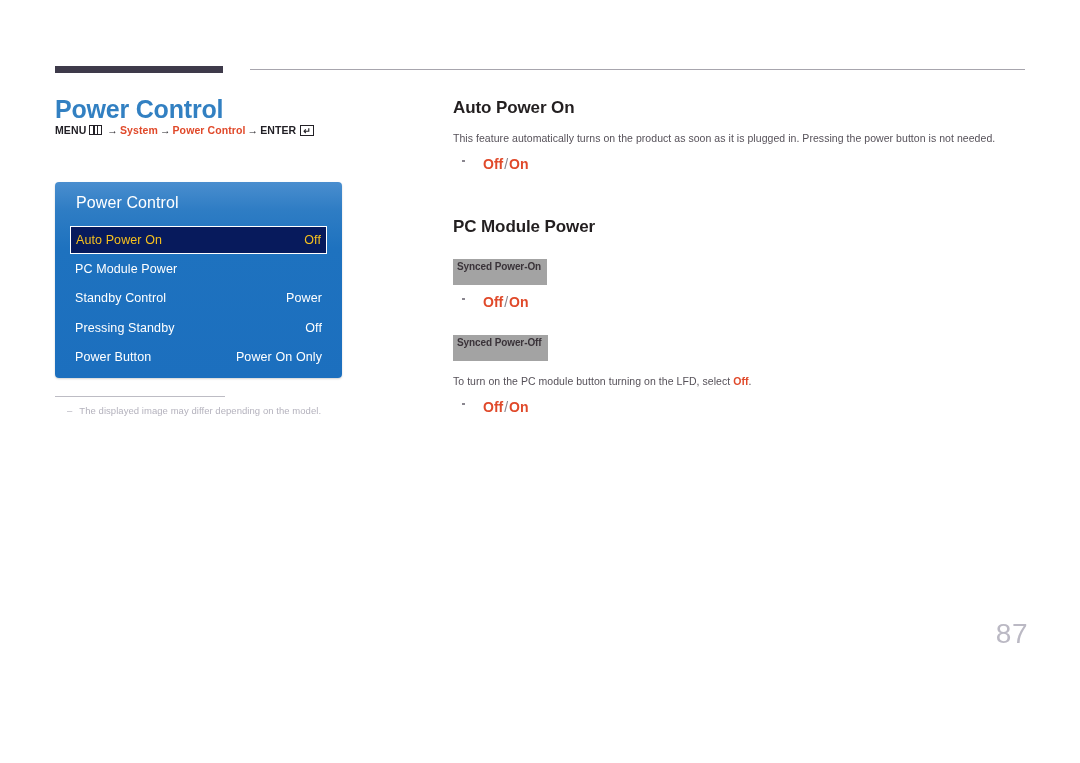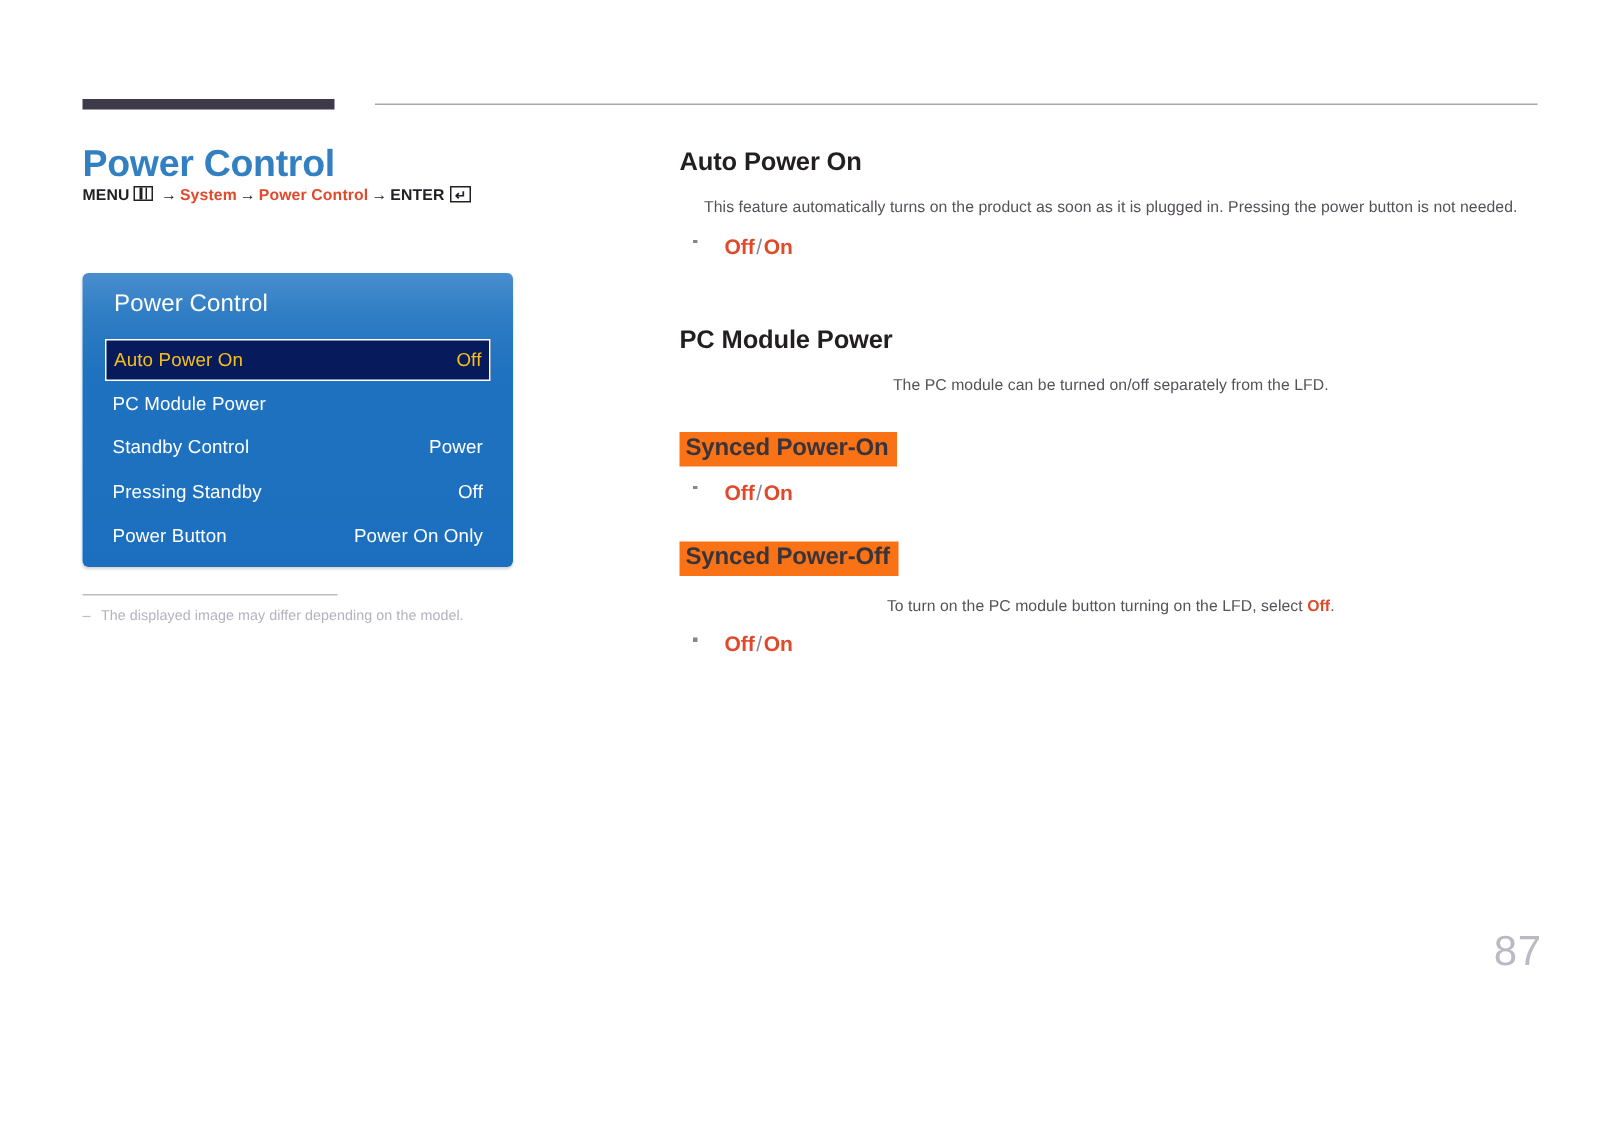--- a/index.html
+++ b/index.html
@@ -139,21 +139,21 @@
 
   
   .fn-rule {
     position: absolute;
     left: 55px; top: 396px;
     width: 170px; height: 1px;
     background: #bdbcc4;
   }
   .footnote {
     position: absolute;
-    left: 55px; top: 405px;
+    left: 67px; top: 405px;
     width: 380px;
     font-size: 9.5px;
     color: #b4b2bd;
     white-space: nowrap;
     letter-spacing: 0.05px;
   }
   .footnote .dash { margin-right: 7px; }
 
   
   .right-col {
@@ -168,21 +168,20 @@
     margin: 0;
     letter-spacing: -0.1px;
   }
   .sec-head.second { margin-top: 42px; }
   .body-text {
     font-size: 10.5px;
     color: #565159;
     line-height: 1.5;
     margin: 13px 0 0 0;
     letter-spacing: 0.05px;
-    text-align: center;
   }
   .body-text .hl { color: #e0492a; font-weight: bold; }
   .bullets {
     list-style: none;
     margin: 7px 0 0 0;
     padding: 0;
   }
   .bullets li {
     position: relative;
     padding-left: 30px;
@@ -197,24 +196,24 @@
     left: 9px; top: 6px;
     width: 2.5px; height: 2.5px;
     background: #8a868f;
   }
   .bullets .opt { color: #e0492a; font-weight: bold; }
   .bullets .sep { color: #8a868f; font-weight: normal; padding: 0 1px; }
 
   .subhead {
     display: inline-block;
     margin-top: 22px;
-    padding: 2px 6px 3px 4px;
-    background: #f97316;
+    padding: 2px 6px 13px 4px;
+    background: #a3a3a3;
     color: #3a3339;
-    font-size: 16px;
+    font-size: 10px;
     font-weight: bold;
     letter-spacing: -0.1px;
   }
 
   
   .page-num {
     position: absolute;
     right: 52px; bottom: 30px;
     font-size: 28px;
     color: #bbb9c4;
@@ -275,21 +274,20 @@
 
   <div class="right-col">
 
     <h2 class="sec-head">Auto Power On</h2>
     <p class="body-text">This feature automatically turns on the product as soon as it is plugged in. Pressing the power button is not needed.</p>
     <ul class="bullets">
       <li><span class="opt">Off</span><span class="sep">/</span><span class="opt">On</span></li>
     </ul>
 
     <h2 class="sec-head second">PC Module Power</h2>
-    <p class="body-text">The PC module can be turned on/off separately from the LFD.</p>
 
     <div class="subhead">Synced Power-On</div>
     <ul class="bullets">
       <li><span class="opt">Off</span><span class="sep">/</span><span class="opt">On</span></li>
     </ul>
 
     <div class="subhead">Synced Power-Off</div>
     <p class="body-text"><span>To turn on the PC module button turning on the LFD, select </span><span class="hl">Off</span><span>.</span></p>
     <ul class="bullets">
       <li><span class="opt">Off</span><span class="sep">/</span><span class="opt">On</span></li>

